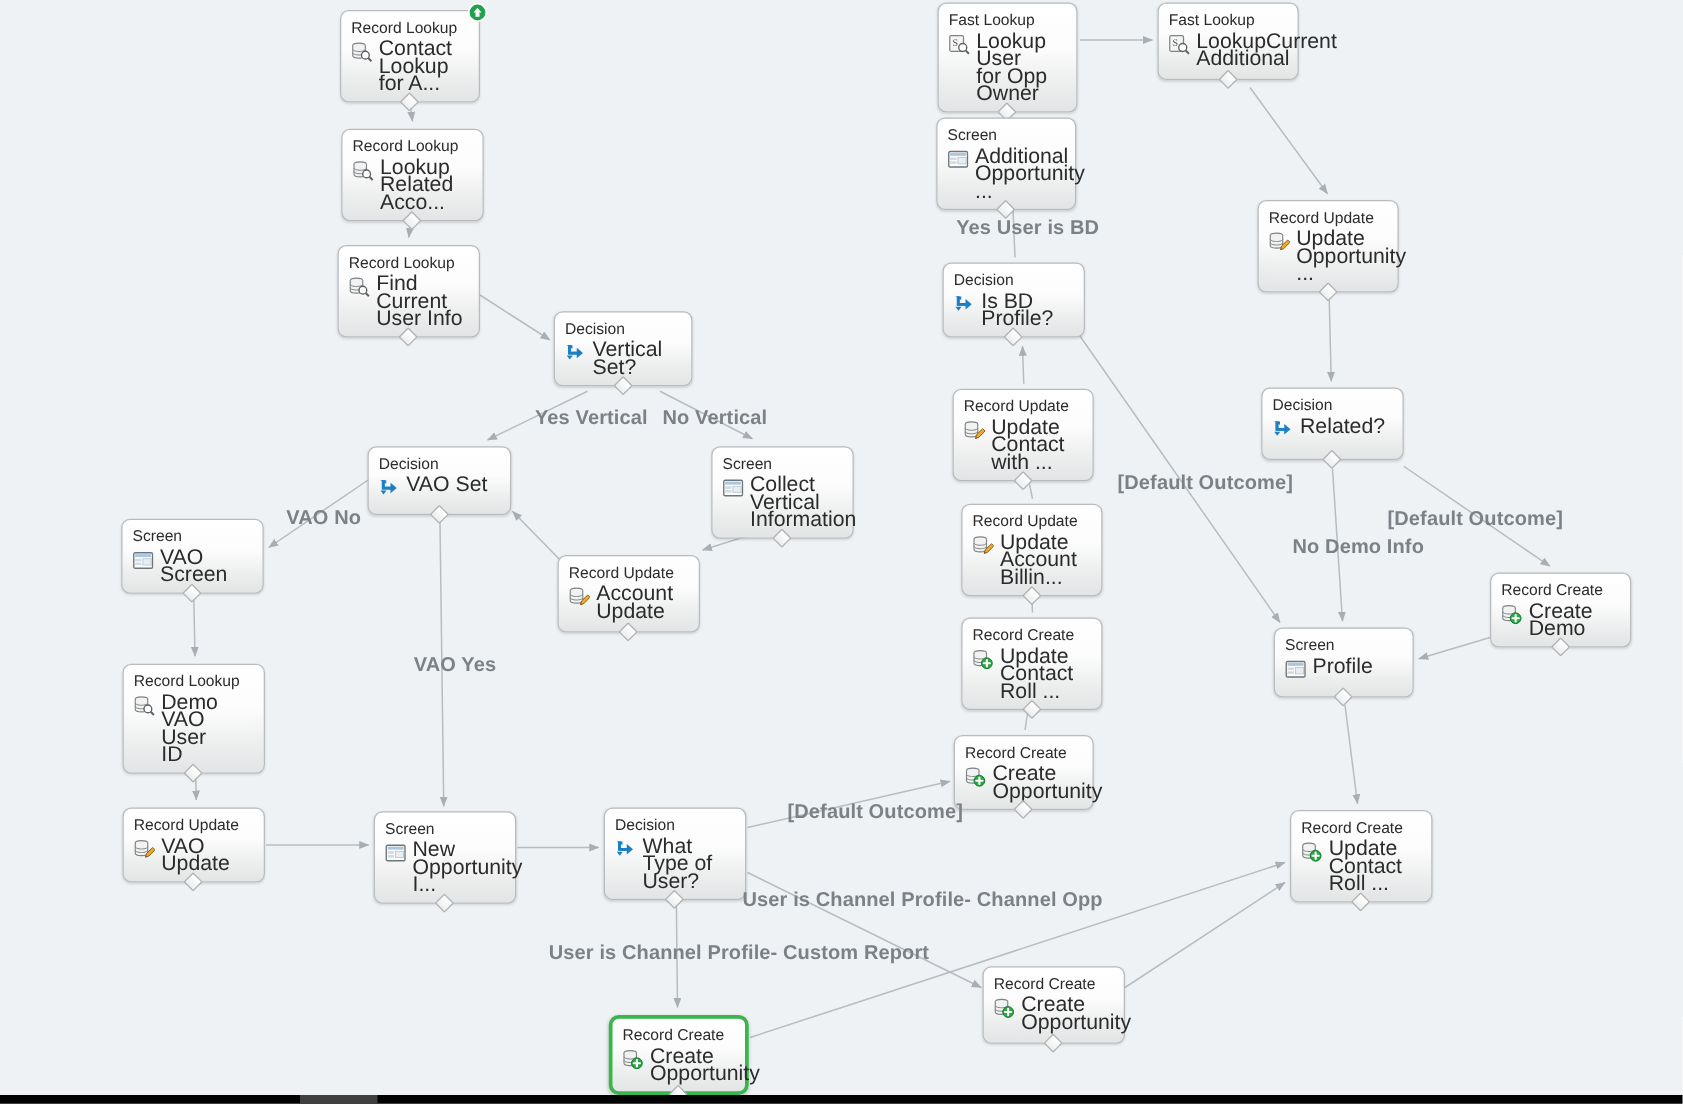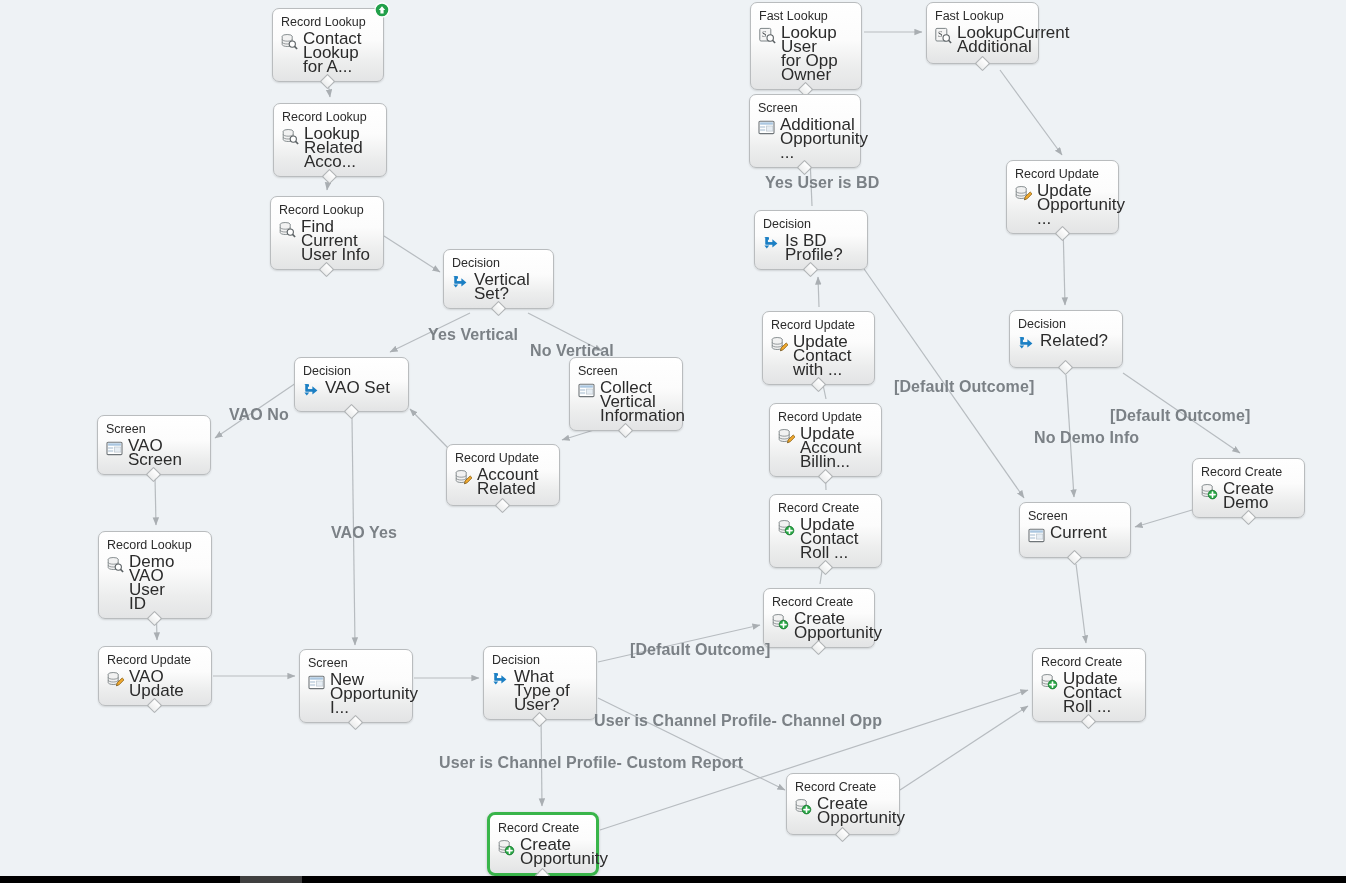--- a/index.html
+++ b/index.html
@@ -254,21 +254,21 @@
         <div class="nbody">
           <span class="nicon"><svg viewBox="0 0 17 17" width="17" height="17">
               <ellipse cx="6.2" cy="3.4" rx="5" ry="1.9" fill="#f2f2f2" stroke="#7d8487" stroke-width="0.9"></ellipse>
               <path d="M1.2,3.4 L1.2,11.6 C1.2,12.6 3.5,13.5 6.2,13.5 C8.9,13.5 11.2,12.6 11.2,11.6 L11.2,3.4" fill="#f2f2f2" stroke="#7d8487" stroke-width="0.9"></path>
               <path d="M1.2,6.4 C1.2,7.4 3.5,8.2 6.2,8.2 C8.9,8.2 11.2,7.4 11.2,6.4" fill="none" stroke="#7d8487" stroke-width="0.8"></path>
               <path d="M1.2,9.2 C1.2,10.2 3.5,11 6.2,11 C8.9,11 11.2,10.2 11.2,9.2" fill="none" stroke="#7d8487" stroke-width="0.8"></path>
               <path d="M9.4,14.8 L10.2,11.8 L15.2,7 L17,8.8 L12.1,13.8 z" fill="#f0a82e" stroke="#8a6012" stroke-width="0.8"></path>
               <path d="M9.4,14.8 L10.6,14.4 L9.9,13.7 z" fill="#444"></path>
             </svg></span>
           <div class="nlabel">Account
-Related</div>
+Update</div>
         </div>
         <div class="handle"></div>
       </div>
       <div class="node" style="left: 97px; top: 415px; width: 114px; min-height: 56px;">
         <div class="ntype">Screen</div>
         <div class="nbody">
           <span class="nicon"><svg viewBox="0 0 17 17" width="17" height="17">
               <rect x="1" y="2.2" width="15" height="12.4" rx="1.1" fill="#ffffff" stroke="#6f7579" stroke-width="1.1"></rect>
               <rect x="2.1" y="3.3" width="12.8" height="2.4" fill="#aac6e0"></rect>
               <rect x="2.1" y="7" width="5.1" height="2.1" fill="#cfdbe6"></rect>
@@ -541,21 +541,21 @@
       <div class="node" style="left: 1019px; top: 502px; width: 112px; min-height: 56px;">
         <div class="ntype">Screen</div>
         <div class="nbody">
           <span class="nicon"><svg viewBox="0 0 17 17" width="17" height="17">
               <rect x="1" y="2.2" width="15" height="12.4" rx="1.1" fill="#ffffff" stroke="#6f7579" stroke-width="1.1"></rect>
               <rect x="2.1" y="3.3" width="12.8" height="2.4" fill="#aac6e0"></rect>
               <rect x="2.1" y="7" width="5.1" height="2.1" fill="#cfdbe6"></rect>
               <rect x="2.1" y="10" width="5.1" height="2.1" fill="#cfdbe6"></rect>
               <rect x="8.3" y="7" width="6.6" height="5.1" fill="#e6edf3" stroke="#b4bfc8" stroke-width="0.6"></rect>
             </svg></span>
-          <div class="nlabel">Current</div>
+          <div class="nlabel">Profile</div>
         </div>
         <div class="handle"></div>
       </div>
       <div class="node" style="left: 1032px; top: 648px; width: 114px; min-height: 58px;">
         <div class="ntype">Record Create</div>
         <div class="nbody">
           <span class="nicon"><svg viewBox="0 0 17 17" width="17" height="17">
               <ellipse cx="6.2" cy="3.4" rx="5" ry="1.9" fill="#f2f2f2" stroke="#7d8487" stroke-width="0.9"></ellipse>
               <path d="M1.2,3.4 L1.2,11.6 C1.2,12.6 3.5,13.5 6.2,13.5 C8.9,13.5 11.2,12.6 11.2,11.6 L11.2,3.4" fill="#f2f2f2" stroke="#7d8487" stroke-width="0.9"></path>
               <path d="M1.2,6.4 C1.2,7.4 3.5,8.2 6.2,8.2 C8.9,8.2 11.2,7.4 11.2,6.4" fill="none" stroke="#7d8487" stroke-width="0.8"></path>
@@ -564,21 +564,21 @@
               <path d="M11.5,9.1 L11.5,14.1 M9,11.6 L14,11.6" stroke="#ffffff" stroke-width="1.7" stroke-linecap="round"></path>
             </svg></span>
           <div class="nlabel">Update
 Contact Roll ...</div>
         </div>
         <div class="handle"></div>
       </div>
     </div>
   <div id="labels-host">
       <div class="wlabel" style="left: 392px; top: 326px; margin-left: 36px;">Yes Vertical</div>
-      <div class="wlabel" style="left: 530px; top: 326px; margin-top: 16px;">No Vertical</div>
+      <div class="wlabel" style="left: 530px; top: 326px;">No Vertical</div>
       <div class="wlabel" style="left: 229px; top: 406px;">VAO No</div>
       <div class="wlabel" style="left: 331px; top: 524px;">VAO Yes</div>
       <div class="wlabel" style="left: 765px; top: 174px;">Yes User is BD</div>
       <div class="wlabel" style="left: 894px; top: 378px;">[Default Outcome]</div>
       <div class="wlabel" style="left: 1110px; top: 407px;">[Default Outcome]</div>
       <div class="wlabel" style="left: 1034px; top: 429px;">No Demo Info</div>
       <div class="wlabel" style="left: 630px; top: 641px;">[Default Outcome]</div>
       <div class="wlabel" style="left: 594px; top: 712px;">User is Channel Profile- Channel Opp</div>
       <div class="wlabel" style="left: 439px; top: 754px;">User is Channel Profile- Custom Report</div>
     </div>

